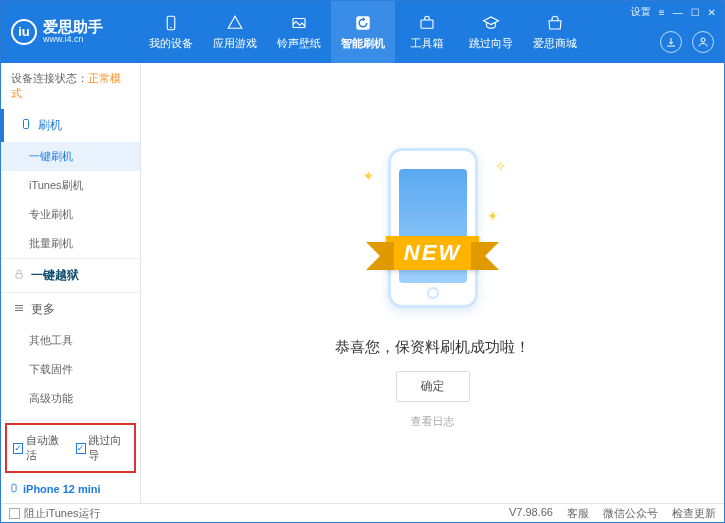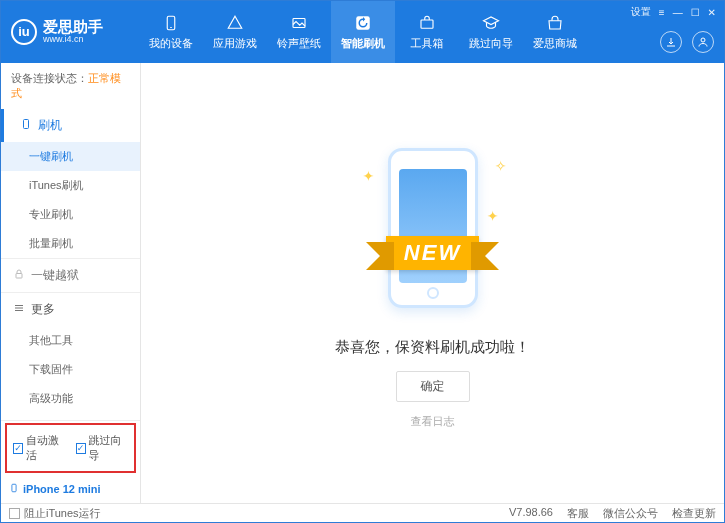--- a/index.html
+++ b/index.html
@@ -21,21 +21,21 @@
 .body-area { display: flex; height: 440px; }
 .sidebar { width: 140px; border-right: 1px solid #e5e5e5; display: flex; flex-direction: column; font-size: 12px; }
 .conn-status { padding: 8px 10px; font-size: 11px; color: #666; }
 .conn-status-val { color: #ff8c1a; }
 .side-section { border-bottom: 1px solid #eee; }
 .side-header { display: flex; align-items: center; gap: 6px; padding: 8px 12px; color: #555; cursor: pointer; }
 .side-header.active-top { color: #1e7be0; border-left: 3px solid #1e7be0; padding-left: 16px; }
 .side-item { padding: 7px 10px 7px 28px; color: #666; cursor: pointer; font-size: 11px; }
 .side-item.active { background: #e8f2fd; color: #1e7be0; }
 .side-note { font-size: 10px; color: #999; padding: 4px 10px 8px 28px; line-height: 1.3; }
-.side-header.disabled { color: #737373; }
+.side-header.disabled { color: #0c4a6e; font-weight: bold; }
 .checkbox-row { padding: 8px 6px; display: flex; gap: 10px; font-size: 11px; border: 2px solid #e03030; margin: 2px 4px; }
 .cb { display: flex; align-items: center; gap: 3px; color: #555; cursor: pointer; }
 .cb-box { width: 11px; height: 11px; border: 1px solid #1e7be0; display: flex; align-items: center; justify-content: center; color: #1e7be0; font-size: 9px; line-height: 1; }
 .device-box { padding: 6px 8px; font-size: 11px; }
 .device-name { color: #1e7be0; font-weight: bold; display: flex; align-items: center; gap: 4px; }
 .main { flex: 1; display: flex; flex-direction: column; align-items: center; justify-content: center; position: relative; }
 .phone-illus { width: 160px; height: 180px; position: relative; }
 .phone-body { width: 90px; height: 160px; background: #fff; border: 3px solid #cfe6ff; border-radius: 14px; position: absolute; left: 35px; top: 10px; box-shadow: 0 4px 12px rgba(30,120,220,0.15); }
 .phone-screen { position: absolute; left: 8px; right: 8px; top: 18px; bottom: 22px; background: linear-gradient(180deg,#5aa8f0,#9fd0fd); border-radius: 4px; }
 .phone-home { position: absolute; bottom: 6px; left: 50%; transform: translateX(-50%); width: 12px; height: 12px; border: 2px solid #cfe6ff; border-radius: 50%; }

